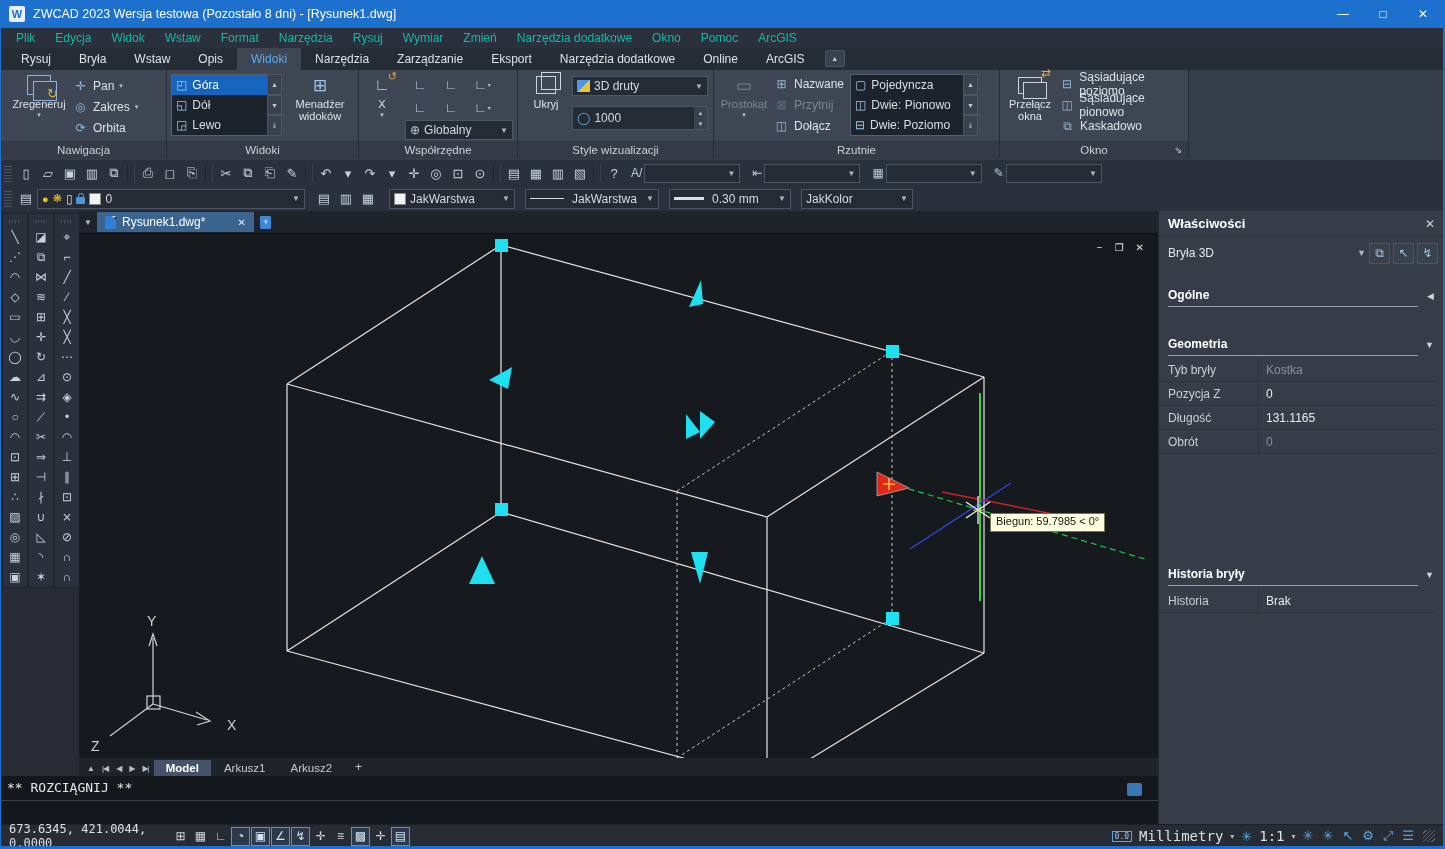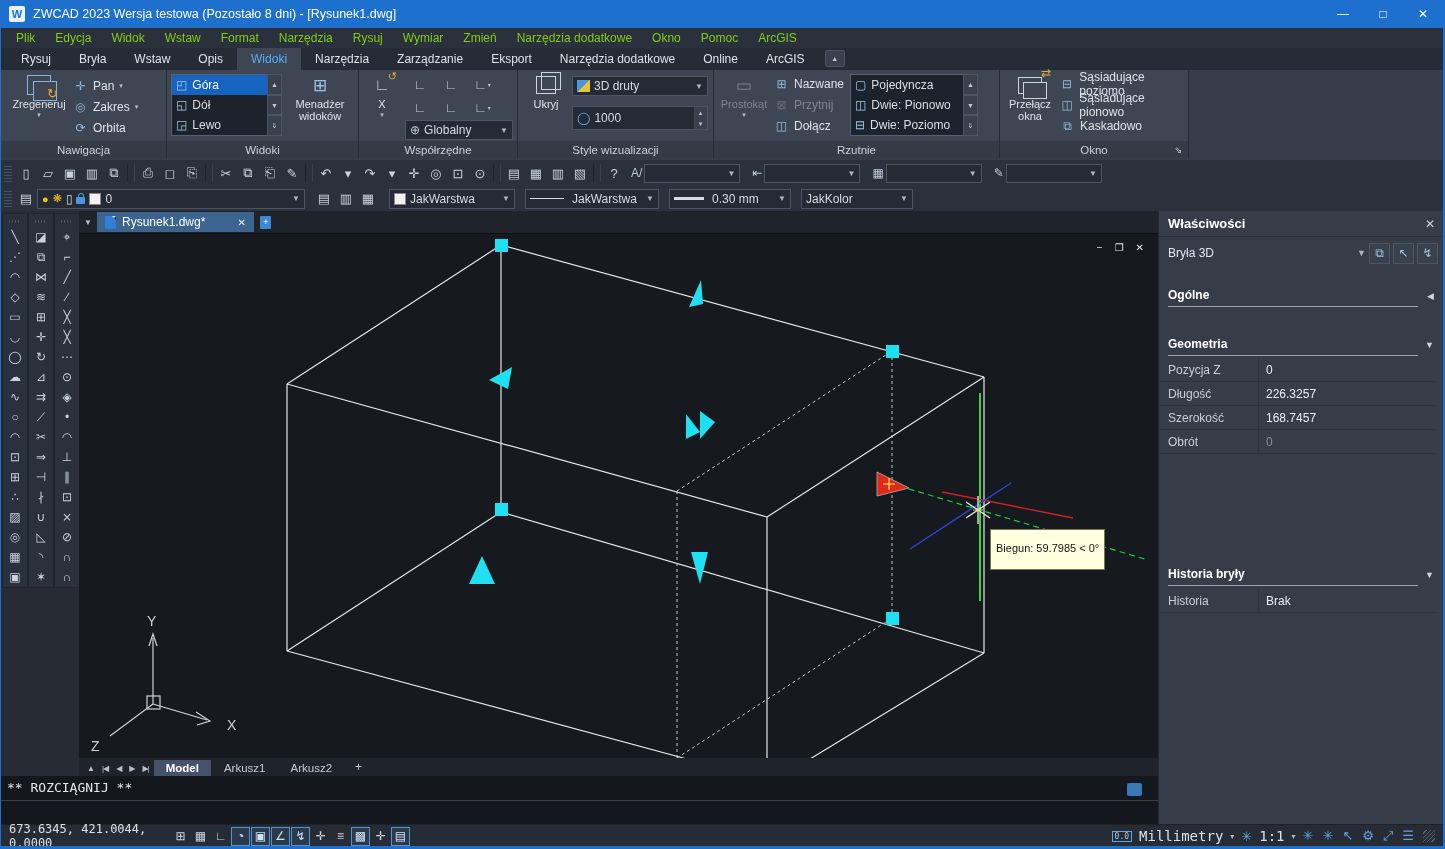--- a/index.html
+++ b/index.html
@@ -9,21 +9,21 @@
   .abs{position:absolute;}
   
   .titlebar{position:absolute;left:0;top:0;right:0;height:28px;background:#1d70cd;display:flex;align-items:center;color:#fff;}
   .logo{width:16px;height:16px;margin:0 8px 0 8px;background:#e8f1fb;color:#1d70cd;font-weight:bold;
         font-size:11px;display:flex;align-items:center;justify-content:center;border-radius:2px;}
   .wtitle{font-size:12.5px;}
   .winbtns{margin-left:auto;display:flex;height:100%;}
   .winbtn{width:40px;display:flex;align-items:center;justify-content:center;font-size:12px;color:#fff;}
   
   .menubar{position:absolute;left:0;top:28px;right:0;height:20px;background:#2b313c;display:flex;align-items:center;padding-left:6px;gap:2px;border-bottom:1px solid #232831;}
-  .menuitem{padding:2px 9px;color:#84cc16;}
+  .menuitem{padding:2px 9px;color:#14b8a6;}
   
   .ribtabs{position:absolute;left:0;top:48px;right:0;height:22px;background:#262c36;display:flex;align-items:flex-end;padding-left:6px;}
   .ribtab{padding:4px 14px;color:#dde2e8;}
   .ribtab.active{background:#3e4654;color:#57aef5;}
   .ribcollapse{margin-left:6px;margin-bottom:3px;width:18px;height:15px;background:#39414e;border:1px solid #4b5564;
                color:#c3cbd6;font-size:7px;display:flex;align-items:center;justify-content:center;border-radius:2px;}
   
   .ribbon{position:absolute;left:0;top:70px;right:0;height:90px;background:#363d4a;}
   .rpanel{position:absolute;top:0;height:88px;background:#3e4654;border-right:1px solid #262c35;box-sizing:border-box;}
   .rfoot{position:absolute;left:0;right:0;bottom:0;height:17px;background:#343b47;color:#ccd2da;
@@ -81,22 +81,22 @@
   .dtlist{width:14px;color:#b8c0ca;font-size:8px;text-align:center;}
   .doctab{height:20px;background:#3b648f;color:#fff;display:flex;align-items:center;gap:6px;padding:0 8px;}
   .dwgicon{width:11px;height:13px;background:#2f7fd6;position:relative;border-radius:1px;}
   .dwgicon::after{content:"";position:absolute;right:0;top:0;border:2.5px solid;border-color:#dce8f5 #1f242b #2f7fd6 #2f7fd6;}
   .dclose{font-size:10px;color:#e8edf3;margin-left:26px;}
   .newdoc{width:20px;height:18px;display:flex;align-items:center;justify-content:center;background:#2a3markdown140;}
   .newdocpg{width:11px;height:13px;background:#3f87d2;color:#fff;font-size:9px;line-height:13px;text-align:center;border-radius:1px;}
   .canvas{position:absolute;left:78px;top:233px;width:1079px;height:525px;background:#16191e;border-top:1px solid #0c0f14;}
   .canvas svg{position:absolute;left:0;top:0;}
   .mdibtns{position:absolute;right:14px;top:8px;display:flex;gap:12px;color:#e6e6e6;font-size:10px;}
-  .tooltip{position:absolute;left:911px;top:295px;height:15px;background:#ffffdf;border:1px solid #767651;color:#141414;
-           font-size:11px;padding:12px 5px;white-space:nowrap;}
+  .tooltip{position:absolute;left:911px;top:279px;height:15px;background:#ffffdf;border:1px solid #767651;color:#141414;
+           font-size:11px;padding:1px 5px;white-space:nowrap;}
   
   .laytabs{position:absolute;left:78px;top:758px;width:1079px;height:18px;background:#1f242b;display:flex;align-items:flex-end;gap:1px;padding-left:4px;box-sizing:border-box;}
   .lnav{color:#b8c0ca;font-size:8px;padding:0 4px 3px 4px;letter-spacing:-1px;}
   .ltab{padding:2px 12px;color:#c3cad3;font-size:11.5px;}
   .ltab.active{background:#46516a;color:#fff;font-weight:bold;}
   .ladd{padding:0 10px 2px 10px;color:#c3cad3;}
   
   .cmd{position:absolute;left:0;top:776px;width:1157px;height:48px;background:#14171c;font-family:"DejaVu Sans Mono",monospace;font-size:13px;color:#e3e6ea;}
   .cmdhist{position:absolute;left:6px;top:4px;}
   .cmdthumb{position:absolute;right:16px;top:7px;width:15px;height:13px;background:#3b77b5;border-radius:2px;}
@@ -683,31 +683,31 @@
     <div class="psec" style="top:77px;">
       <span>Ogólne</span>
       <span class="psecarrow">◀</span>
     </div>
     <div class="psec" style="top:126px;">
       <span>Geometria</span>
       <span class="psecarrow">▼</span>
     </div>
     <div class="prows">
 
+    <div class="prow">
+        <span class="pl">Tyb bryły</span>
+        <span class="pv muted">Kostka</span>
+      </div>
         <div class="prow">
         <span class="pl">Pozycja Z</span>
         <span class="pv">0</span>
       </div>
         <div class="prow">
         <span class="pl">Długość</span>
-        <span class="pv">226.3257</span>
-      </div>
-        <div class="prow">
-        <span class="pl">Szerokość</span>
-        <span class="pv">168.7457</span>
+        <span class="pv">131.1165</span>
       </div>
         <div class="prow">
         <span class="pl">Obrót</span>
         <span class="pv muted">0</span>
       </div>
       </div>
     <div class="psec" style="top:356px;">
       <span>Historia bryły</span>
       <span class="psecarrow">▼</span>
     </div>

